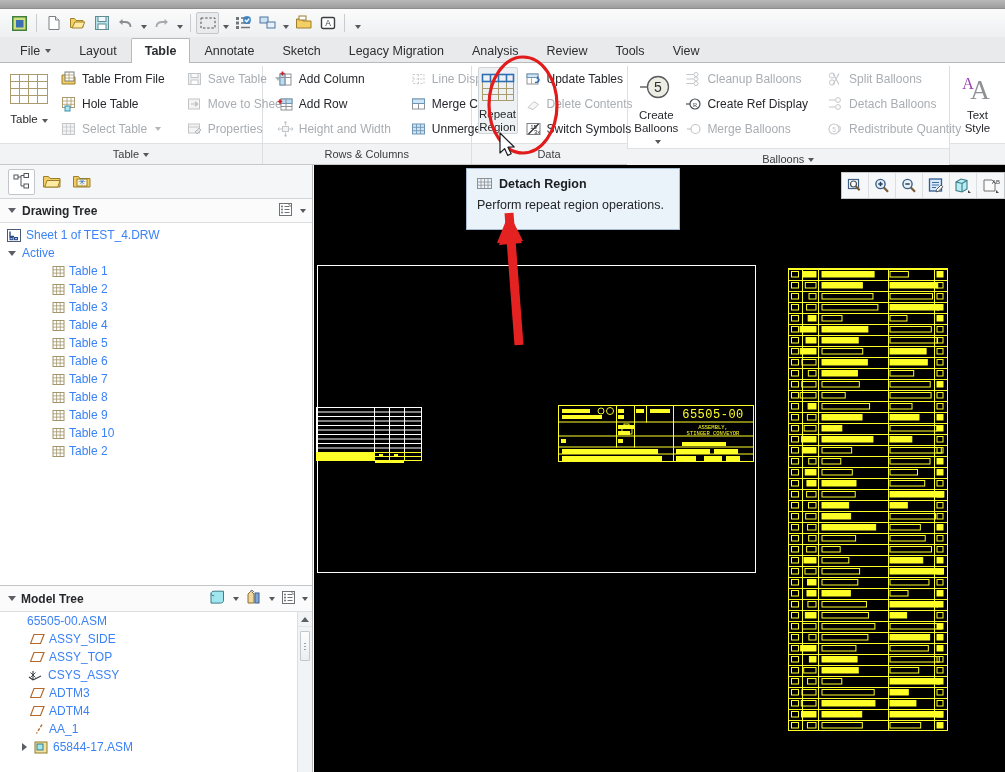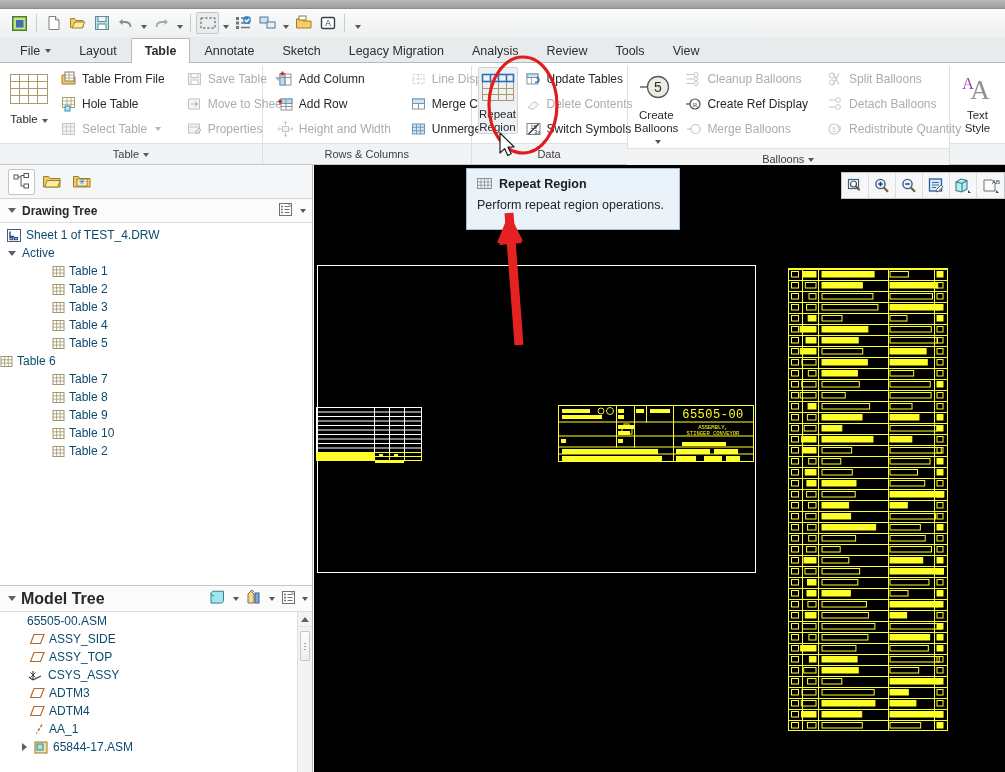--- a/index.html
+++ b/index.html
@@ -123,33 +123,33 @@
   }
   .panel-header .ptitle { font-size: 12px; font-weight: bold; color: #26282c; flex: 1; }
   .tri-dn { width: 0; height: 0; border-left: 4.5px solid transparent;
             border-right: 4.5px solid transparent; border-top: 5.5px solid #5c5f63; }
   .tri-rt { width: 0; height: 0; border-top: 4.5px solid transparent;
             border-bottom: 4.5px solid transparent; border-left: 5.5px solid #5c5f63; }
 
   .treebox { flex: 1; overflow: hidden; position: relative; background: #fff; padding-top: 3px; }
   .tnode {
     display: flex; align-items: center; height: 18px; gap: 4px;
-    font-size: 12px; color: #0c4a6e; cursor: default; white-space: nowrap;
+    font-size: 12px; color: #3b82f6; cursor: default; white-space: nowrap;
   }
   .tnode .tw { width: 12px; display: flex; justify-content: center; flex: none; }
 
   .model-tree-wrap {
     height: 187px; border-top: 1px solid #c3c7ca; display: flex; flex-direction: column;
     background: #fff;
   }
   .mt-header {
     height: 26px; display: flex; align-items: center; gap: 5px;
     padding: 0 4px 0 8px; background: #fbfbfc; border-bottom: 1px solid #dcdfe2;
   }
-  .mt-header .ptitle { font-size: 16px; font-weight: bold; color: #26282c; flex: 1; }
+  .mt-header .ptitle { font-size: 12px; font-weight: bold; color: #26282c; flex: 1; }
   .mt-body { flex: 1; position: relative; overflow: hidden; }
   .vscroll {
     position: absolute; right: 0; top: 0; width: 15px; bottom: 0;
     background: #f2f3f4; border-left: 1px solid #dcdfe2;
   }
   .vs-up {
     height: 15px; display: flex; align-items: center; justify-content: center;
     border-bottom: 1px solid #e2e4e6;
   }
   .vs-thumb {
@@ -745,21 +745,21 @@
             </svg></span>
         <span>Table 4</span>
       </div>
       <div class="tnode" style="padding-left:52px">
         <span class="ico" style="width:13px;height:13px"><svg width="13" height="13" viewBox="0 0 13 13">
               <rect x="1" y="1.5" width="11" height="10" fill="#fff" stroke="#a2966a"></rect>
               <path d="M1 4.8h11M1 8.1h11M4.6 1.5v10M8.2 1.5v10" stroke="#a2966a" stroke-width=".8"></path>
             </svg></span>
         <span>Table 5</span>
       </div>
-      <div class="tnode" style="">
+      <div class="tnode" style="padding-left:52px">
         <span class="ico" style="width:13px;height:13px"><svg width="13" height="13" viewBox="0 0 13 13">
               <rect x="1" y="1.5" width="11" height="10" fill="#fff" stroke="#a2966a"></rect>
               <path d="M1 4.8h11M1 8.1h11M4.6 1.5v10M8.2 1.5v10" stroke="#a2966a" stroke-width=".8"></path>
             </svg></span>
         <span>Table 6</span>
       </div>
       <div class="tnode" style="padding-left:52px">
         <span class="ico" style="width:13px;height:13px"><svg width="13" height="13" viewBox="0 0 13 13">
               <rect x="1" y="1.5" width="11" height="10" fill="#fff" stroke="#a2966a"></rect>
               <path d="M1 4.8h11M1 8.1h11M4.6 1.5v10M8.2 1.5v10" stroke="#a2966a" stroke-width=".8"></path>
@@ -1265,21 +1265,21 @@
   </div>
 
   <div class="tooltip">
     <div class="tt-title">
       <span class="ico" style="width:16px;height:14px">
         <svg width="16" height="14" viewBox="0 0 16 14">
             <rect x="0.5" y="1.5" width="14" height="10" fill="none" stroke="#8d8f93"></rect>
             <path d="M0.5 5h14M0.5 8.2h14M4 1.5v10M7.5 1.5v10M11 1.5v10" stroke="#8d8f93" stroke-width=".8"></path>
           </svg>
       </span>
-      <span>Repeat Region</span>
+      <span>Detach Region</span>
     </div>
     <div class="tt-desc">Perform repeat region operations.</div>
   </div>
 
   <svg class="overlay" viewBox="0 0 1005 772">
     <ellipse cx="523" cy="105" rx="34" ry="48" fill="none" stroke="#e01c1c" stroke-width="3.2"></ellipse>
     <g>
       <path d="M519 345 L509 213" stroke="#e52222" stroke-width="9" stroke-linecap="butt"></path>
       <path d="M509 213 L497 243 L523 241 Z" fill="#e52222"></path>
       <path d="M509 213 L499 245 L522 243 Z" fill="#e52222"></path>

